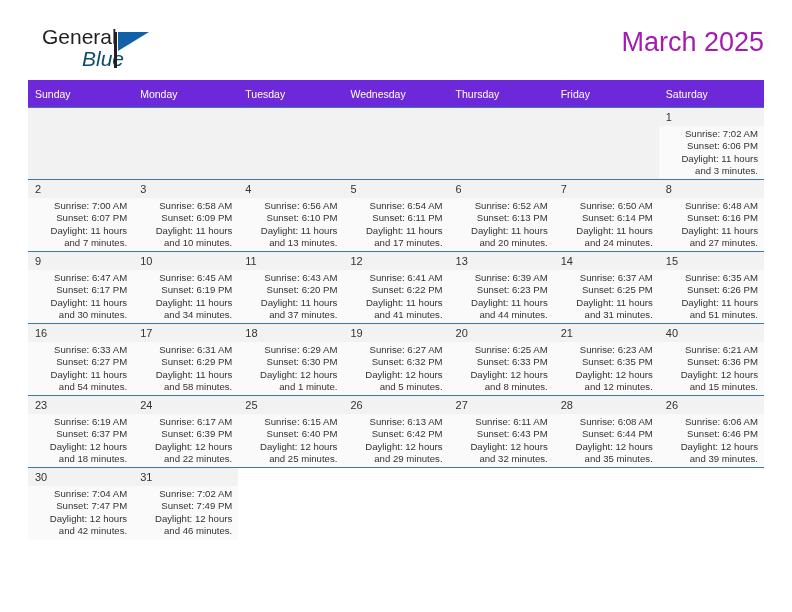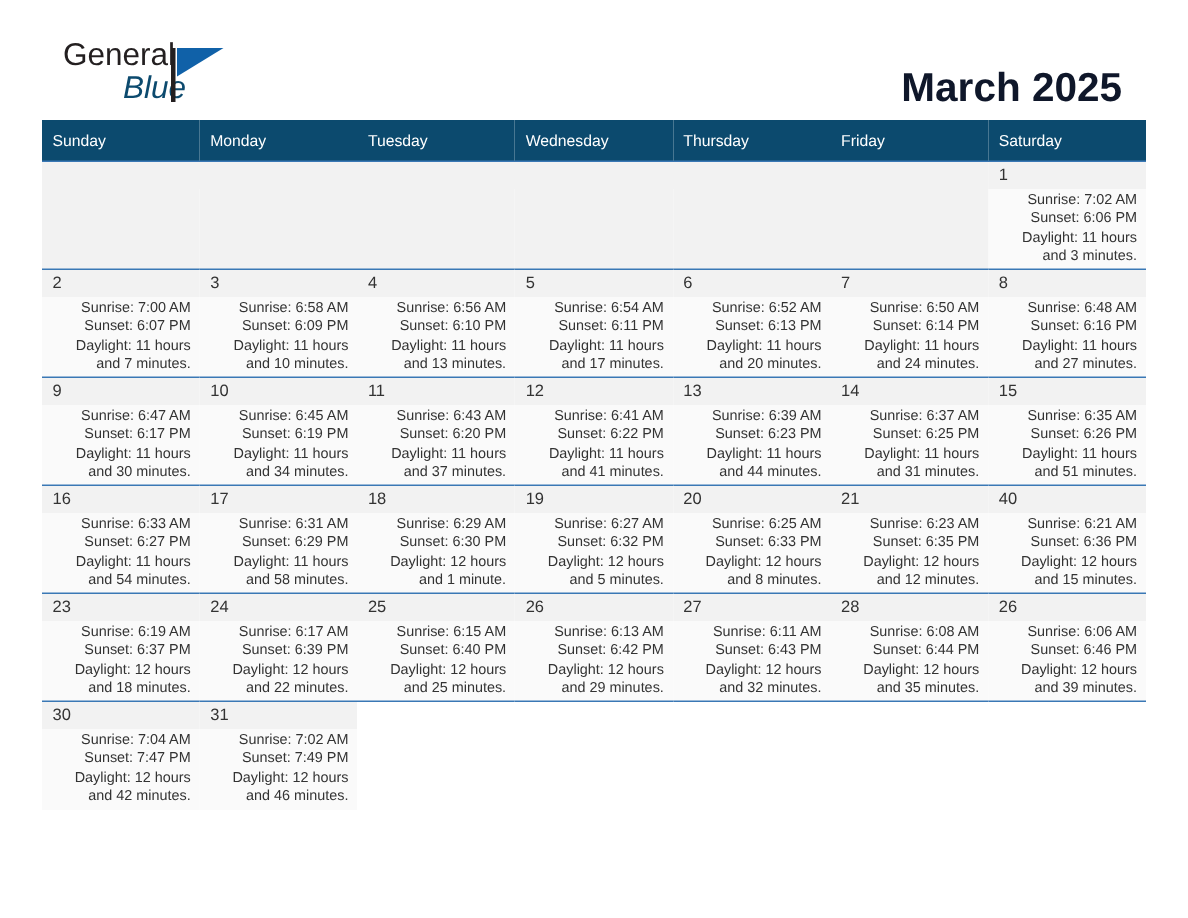--- a/index.html
+++ b/index.html
@@ -72,42 +72,42 @@
     height: 36px;
     background: #231f20;
   }
 
   .title-block {
     text-align: right;
     padding-top: 0px;
   }
   .cal-title {
     font-size: 27px;
-    color: #0f172a;
+    color: #a21caf;
     line-height: 32px;
-    font-weight: bold;
-    margin: 16px;
+    font-weight: normal;
+    margin: 0;
   }
   .cal-subtitle {
     font-size: 14.5px;
     color: #2b2b2b;
     line-height: 20px;
     margin: 6px 0 0 0;
     font-weight: normal;
   }
 
   
   .calendar {
     width: 736px;
     border-collapse: collapse;
     table-layout: fixed;
     margin-top: 8px;
   }
   .calendar th {
-    background: #0c4a6e;
+    background: #6d28d9;
     color: #ffffff;
     font-size: 10.5px;
     font-weight: normal;
     text-align: left;
     padding: 5px 0 5px 7px;
     height: 17px;
     border: none;
     margin-left: 14px;
   }
   .calendar td {

